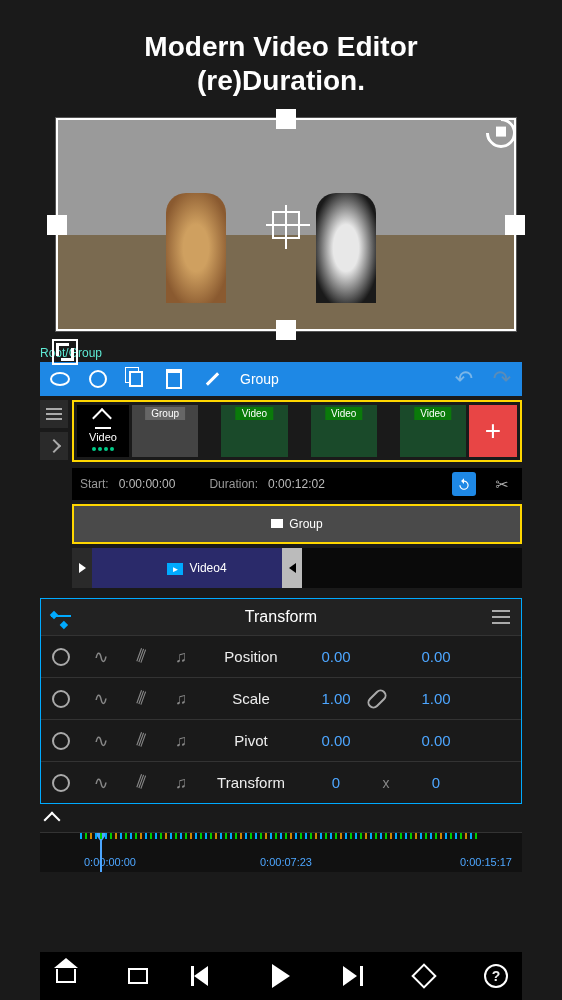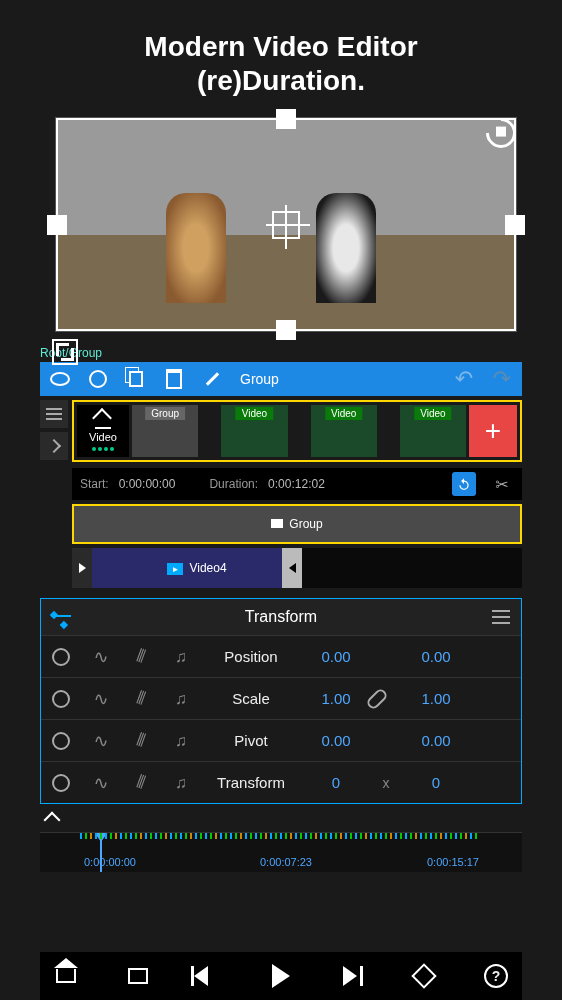--- a/index.html
+++ b/index.html
@@ -306,21 +306,21 @@
 </div>
 
 <div class="ruler-area">
   <div class="collapse">
       <span class="chev-up"></span>
     </div>
   <div class="ruler">
     <div class="playhead"></div>
     <div class="rlabel" style="left:44px;">0:00:00:00</div>
     <div class="rlabel" style="left:220px;">0:00:07:23</div>
-    <div class="rlabel" style="left:387px;">0:00:15:17</div>
+    <div class="rlabel" style="left:420px;">0:00:15:17</div>
     <div id="rticks">
         <div class="rtick" style="left:40px;background:#0af;"></div>
         <div class="rtick" style="left:45px;background:#0c0;"></div>
         <div class="rtick" style="left:50px;background:#c80;"></div>
         <div class="rtick" style="left:55px;background:#0af;"></div>
         <div class="rtick" style="left:60px;background:#0c0;"></div>
         <div class="rtick" style="left:65px;background:#0af;"></div>
         <div class="rtick" style="left:70px;background:#0c0;"></div>
         <div class="rtick" style="left:75px;background:#c80;"></div>
         <div class="rtick" style="left:80px;background:#0af;"></div>

